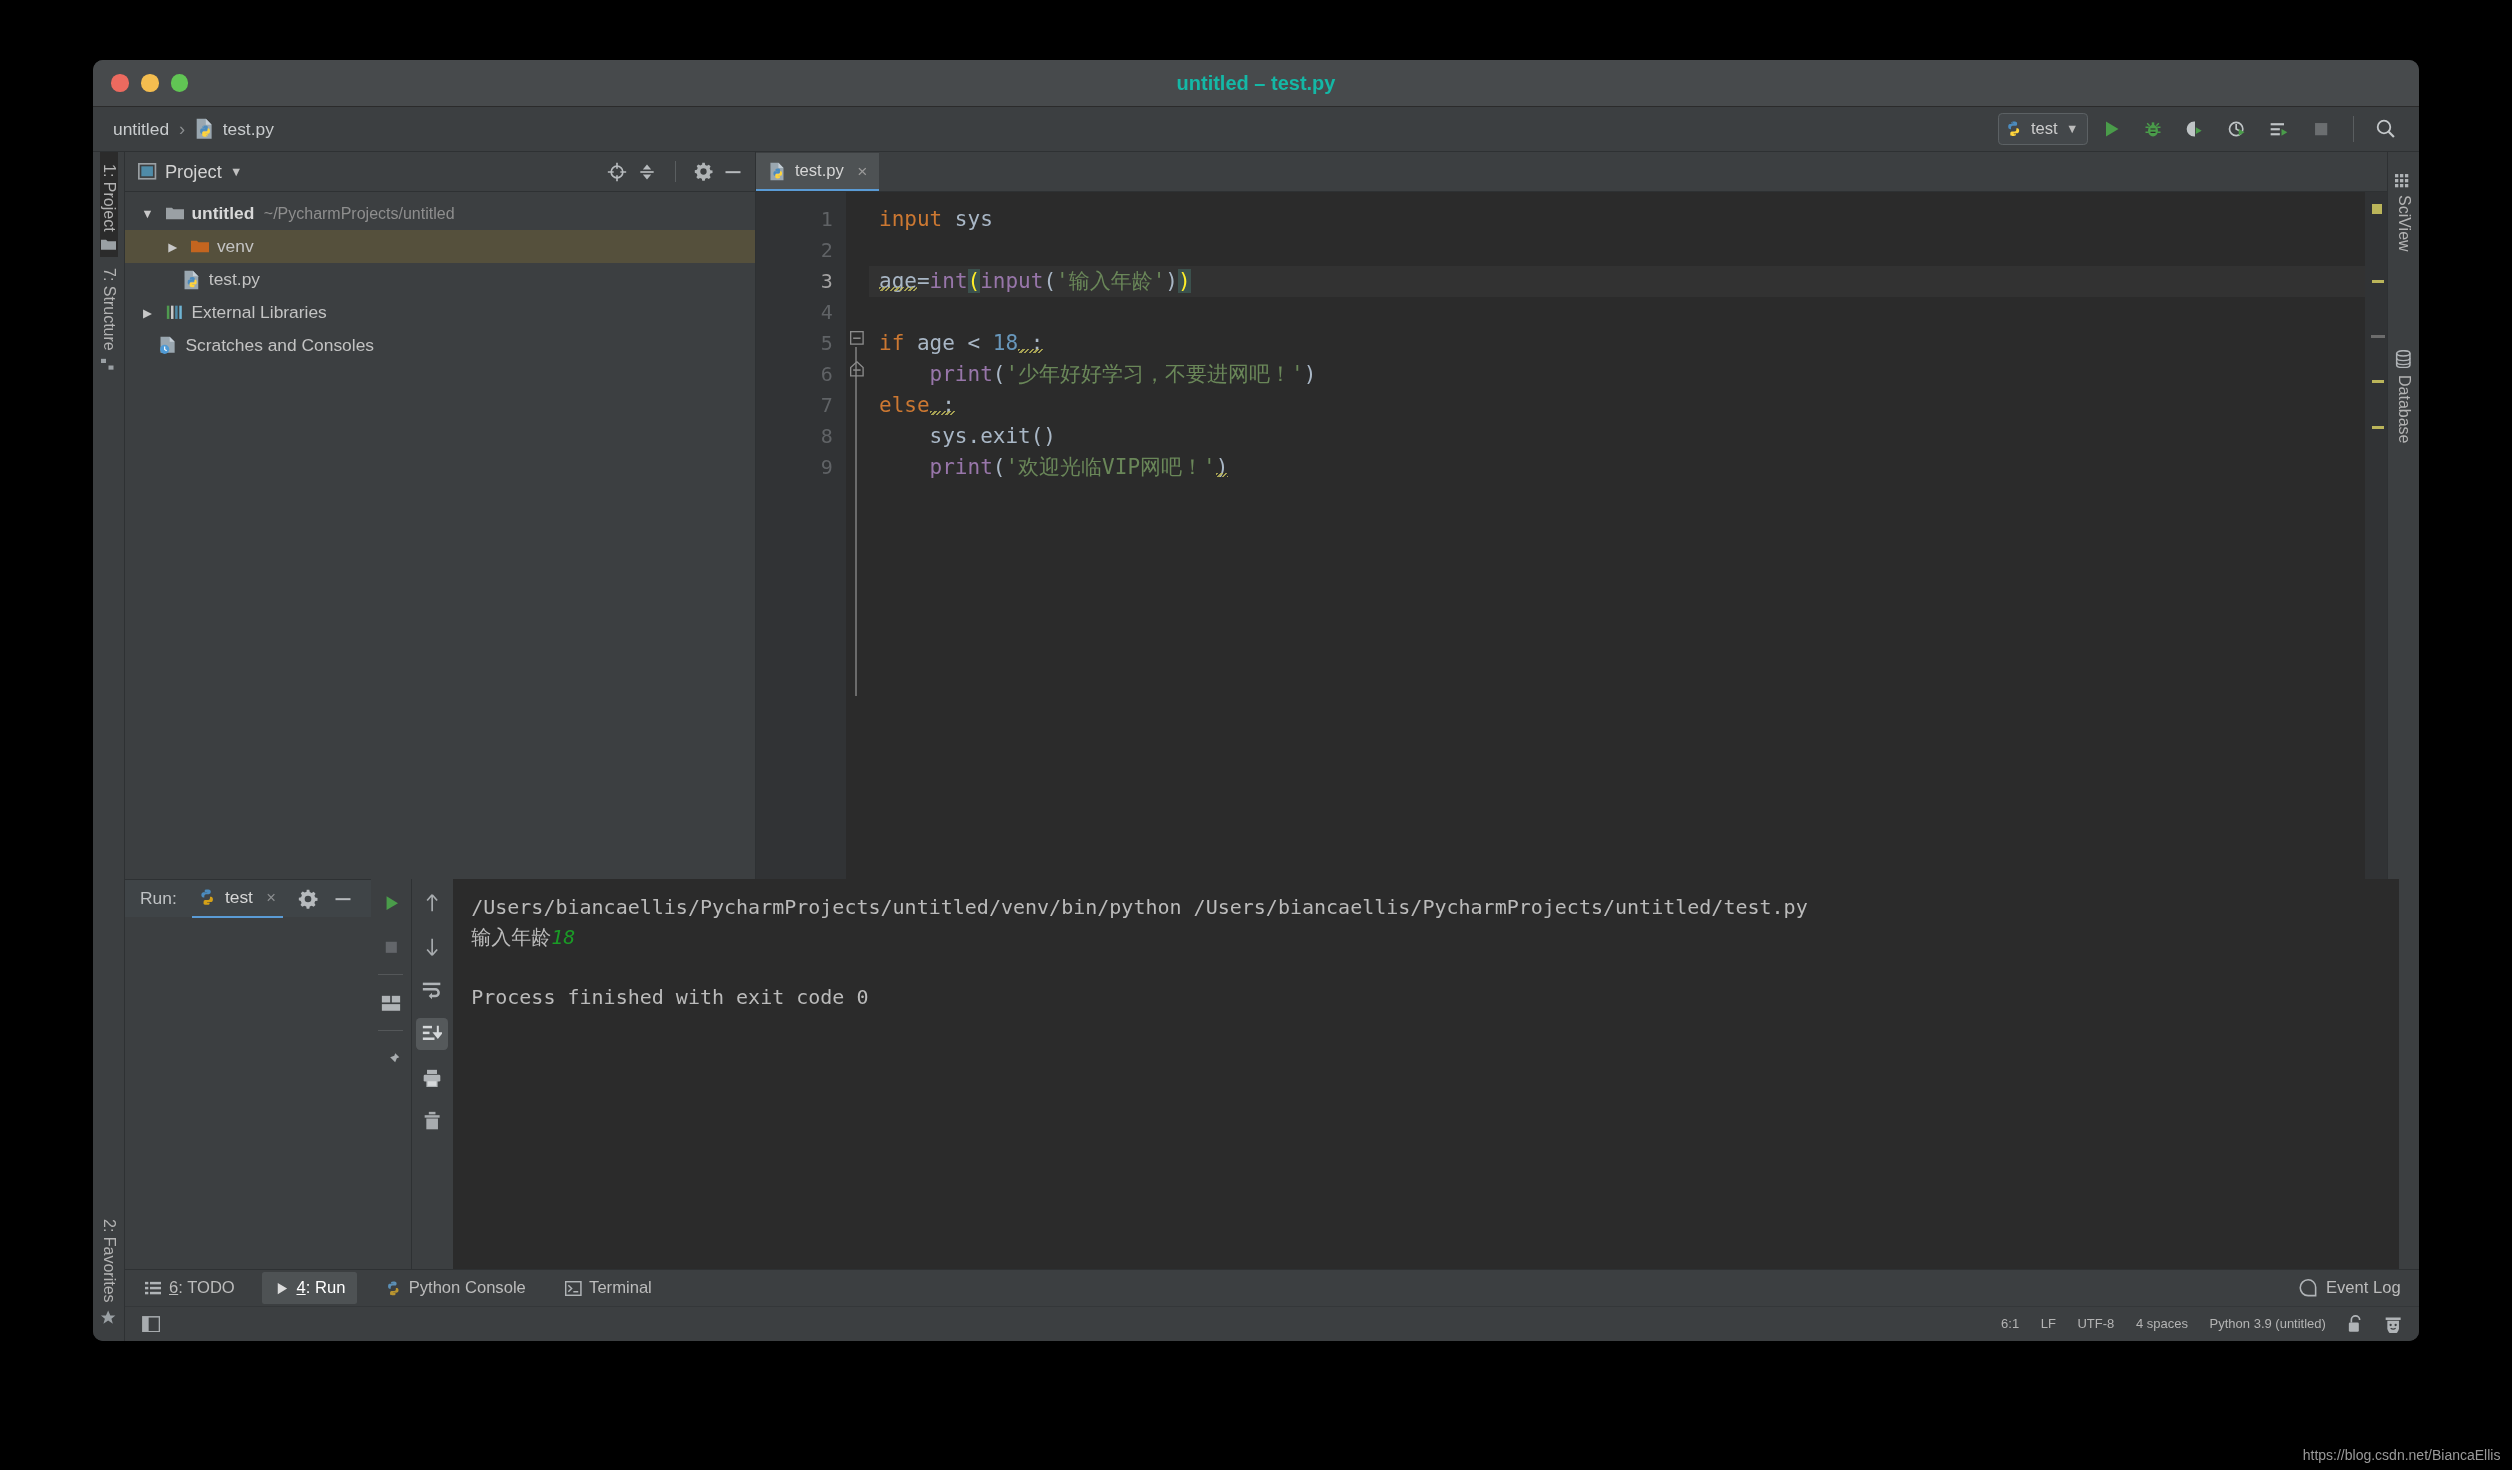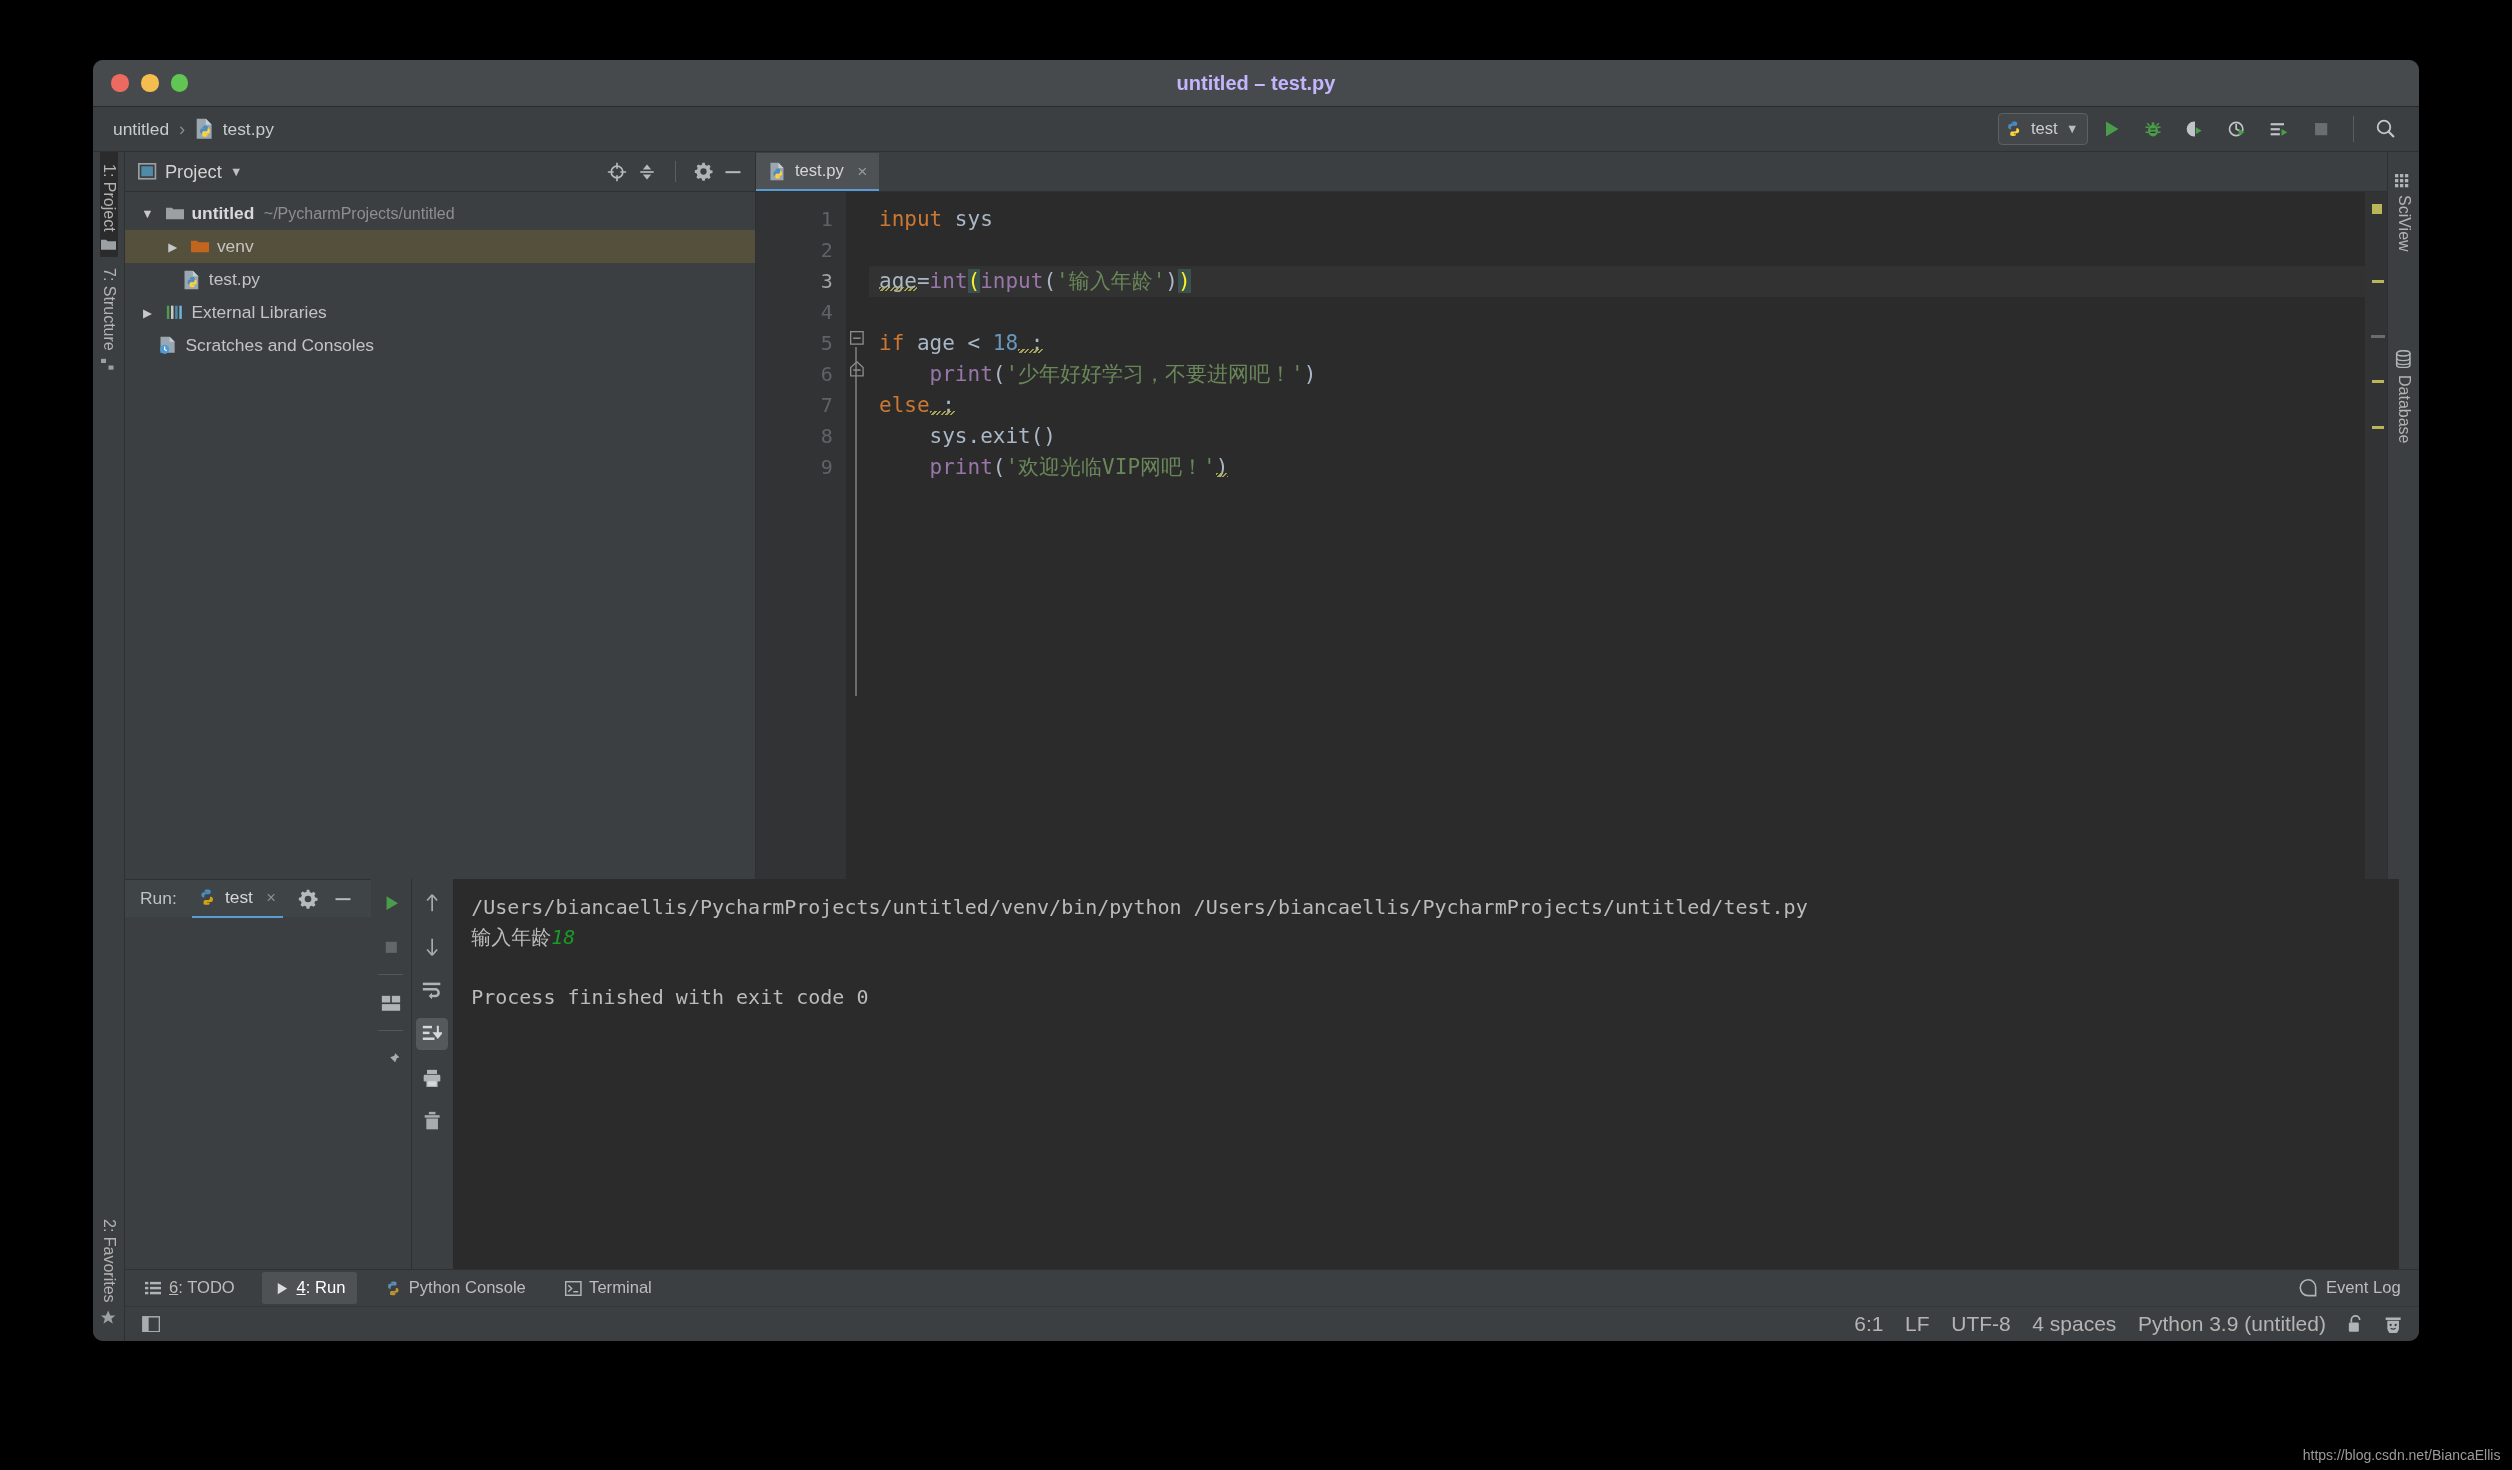--- a/index.html
+++ b/index.html
@@ -30,21 +30,21 @@
     position: relative;
     display: flex; align-items: center;
   }
   .traffic { display: flex; gap: 12.5px; margin-left: 18.3px; }
   .dot { width: 17.4px; height: 17.4px; border-radius: 50%; }
   .dot.red { background: #ec6a5f; }
   .dot.yellow { background: #f4bd4f; }
   .dot.green { background: #61c554; }
   #win-title {
     position: absolute; left: 0; right: 0; text-align: center;
-    color: #c4b5fd; font-size: 20px; font-weight: bold;
+    color: #14b8a6; font-size: 20px; font-weight: bold;
     pointer-events: none;
   }
 
   
   #navbar {
     height: 45px; flex: 0 0 45px;
     background: #3c3f41;
     display: flex; align-items: center;
     border-bottom: 0.8px solid #2e3133;
     padding-left: 20px;
@@ -220,21 +220,21 @@
     padding: 0 11.6px; color: #bcbcbc; font-size: 16.6px; border-radius: 2.5px;
   }
   .btab.active { background: #4e5254; color: #fff; }
   .btab u { text-decoration: underline; }
   #bottombar .right { margin-left: auto; display: flex; align-items: center; gap: 8.3px; padding-right: 18.3px; color:#bcbcbc; font-size: 16.6px;}
 
   
   #statusbar {
     height: 35px; flex: 0 0 35px; background: #3c3f41;
     display: flex; align-items: center; padding: 0 16.6px;
-    color: #b4b4b4; font-size: 21px; border-top: 0.8px solid #343739;
+    color: #b4b4b4; font-size: 13px; border-top: 0.8px solid #343739;
   }
   #statusbar .sright { margin-left: auto; display: flex; align-items: center; gap: 21.6px; }
 
   
   .rstripe {
     width: 32px; flex: 0 0 32px; background: #3c3f41;
     border-left: 0.8px solid #2e3133;
     display: flex; flex-direction: column; align-items: center; padding-top: 10px;
   }
   .rstripe .stripe-item { writing-mode: vertical-rl; }

